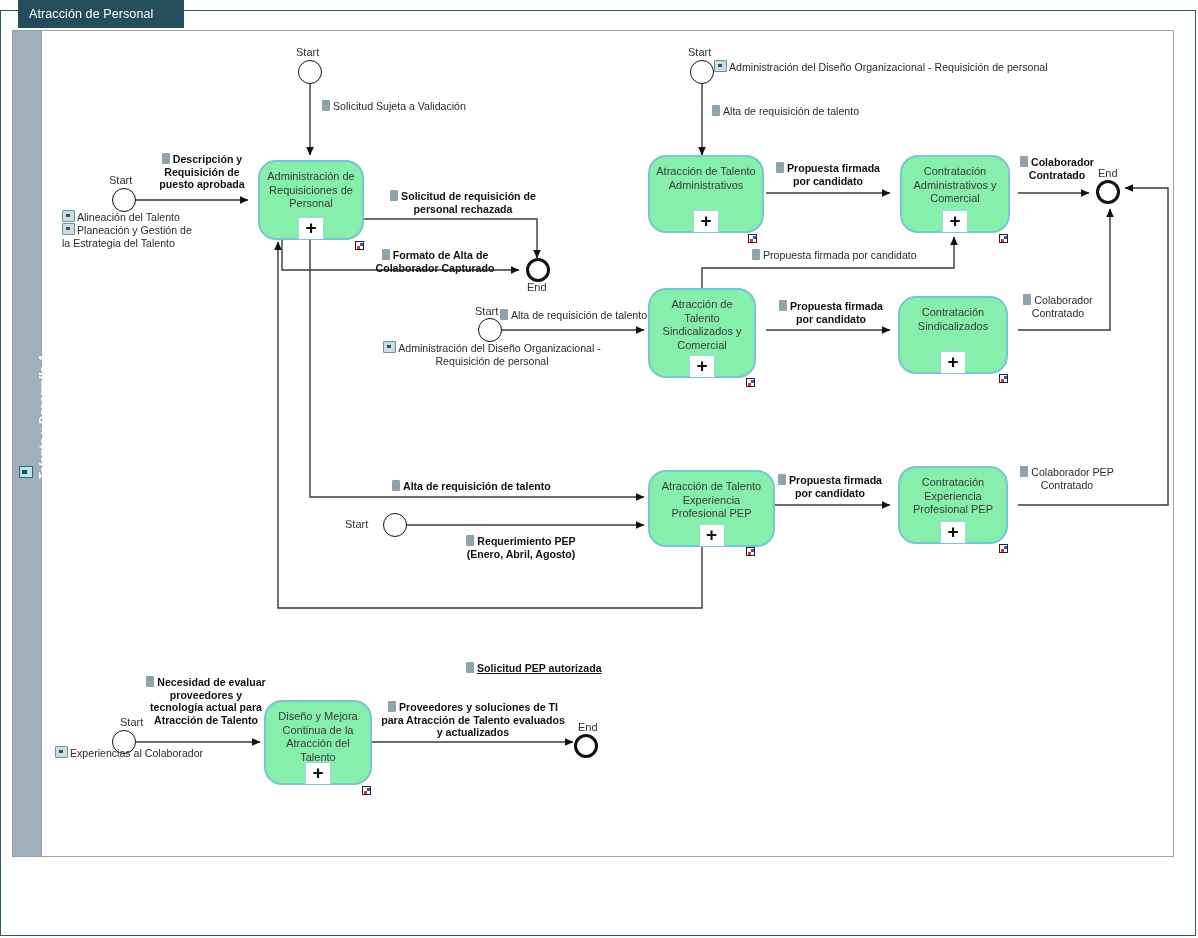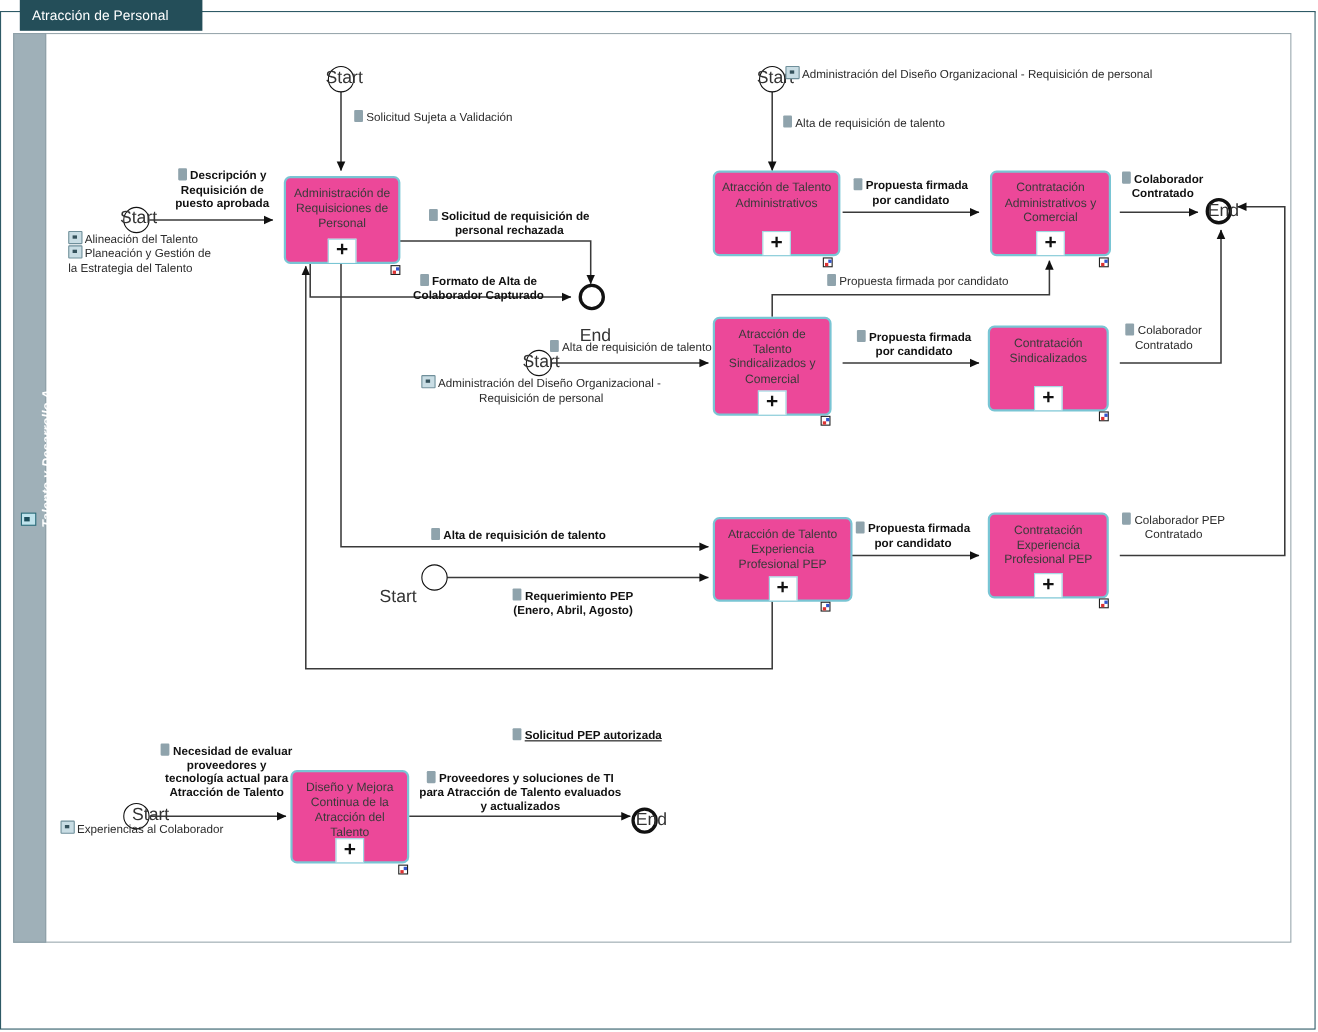--- a/index.html
+++ b/index.html
@@ -16,34 +16,34 @@
   .pool{position:absolute;left:12px;top:30px;width:1162px;height:827px;border:1px solid #9aa8ae;box-sizing:border-box;background:#fff;}
   .pool-band{position:absolute;left:12px;top:30px;width:30px;height:827px;background:#9fb0b8;border:1px solid #8ea0a8;box-sizing:border-box;}
   .pool-label{position:absolute;left:-80px;top:380px;width:220px;transform:rotate(-90deg);transform-origin:center center;
               text-align:center;color:#ffffff;font-size:11.5px;font-style:italic;font-weight:bold;letter-spacing:.2px;white-space:nowrap;}
   .pool-icon{position:absolute;left:19px;top:466px;width:14px;height:12px;}
 
   
   svg.flow{position:absolute;left:0;top:0;width:1198px;height:938px;pointer-events:none;}
 
   
-  .task{position:absolute;border:2.5px solid #79c5d4;border-radius:6px;background:#ec4899;box-sizing:border-box;padding-left:10px;}
+  .task{position:absolute;border:2.5px solid #79c5d4;border-radius:18px;background:#86efac;box-sizing:border-box;padding-left:10px;}
   .task-label{position:absolute;left:4px;right:4px;top:8px;text-align:center;font-size:11px;color:#3a3a3a;line-height:13.5px;}
   .sub-marker{position:absolute;left:50%;bottom:-1px;transform:translateX(-50%);width:26px;height:22px;
               border:1px solid #9ed6e2;border-bottom:none;background:#fff;box-sizing:border-box;
               font-size:19px;line-height:20px;text-align:center;color:#111;font-weight:bold;}
   .link-marker{position:absolute;width:9px;height:9px;border:1px solid #222;background:#fff;box-sizing:border-box;}
   .link-marker::after{content:"";position:absolute;left:1px;top:4px;width:3px;height:3px;background:#d33;}
   .link-marker::before{content:"";position:absolute;left:4px;top:1px;width:3px;height:3px;background:#3355cc;}
 
   
   .ev{position:absolute;border-radius:50%;box-sizing:border-box;background:#fff;}
   .ev-start{width:24px;height:24px;border:1.7px solid #111;}
   .ev-end{width:24px;height:24px;border:3.4px solid #111;}
-  .ev-cap{position:absolute;font-size:16px;color:#333;white-space:nowrap;margin-top:16px;}
+  .ev-cap{position:absolute;font-size:11px;color:#333;white-space:nowrap;}
 
   
   .ann{position:absolute;font-size:10.6px;color:#2b2b2b;line-height:12.6px;}
   .ann.bold{font-weight:bold;color:#111;}
   .ann.center{text-align:center;}
   .doc-ico{display:inline-block;width:8px;height:11px;background:#8fa3ac;vertical-align:-1px;margin-right:3px;border-radius:1px;}
   .proc-ico{display:inline-block;width:11px;height:10px;border:1px solid #6f8f9a;background:#c9dde4;vertical-align:-1px;margin-right:2px;position:relative;border-radius:1px;}
   .proc-ico::after{content:"";position:absolute;left:3px;top:3px;width:4px;height:3px;background:#35525c;}
 </style>
 </head>

